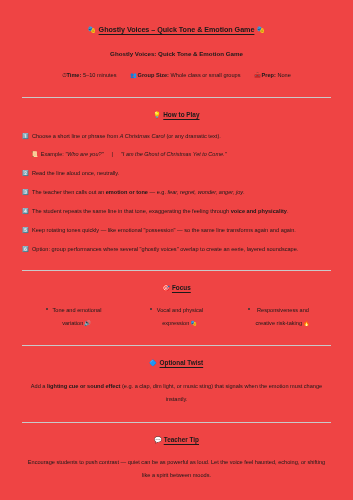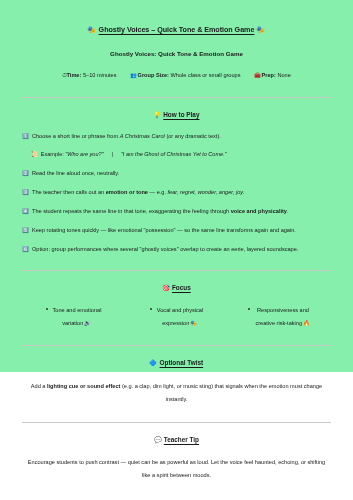--- a/index.html
+++ b/index.html
@@ -9,24 +9,24 @@
   }
   body {
     width: 353px;
     height: 500px;
     font-family: "Liberation Sans", sans-serif;
     color: #1a1a1a;
     overflow: hidden;
   }
   .page {
     width: 353px;
-    height: 372px;
+    height: 500px;
     box-sizing: border-box;
     padding: 0 22px;
-    background: #86efac;
+    background: #ef4444;
     position: relative;
   }
 
   
   .doc-title {
     text-align: center;
     font-size: 7.2px;
     font-weight: bold;
     letter-spacing: -0.05px;
     margin: 0;

